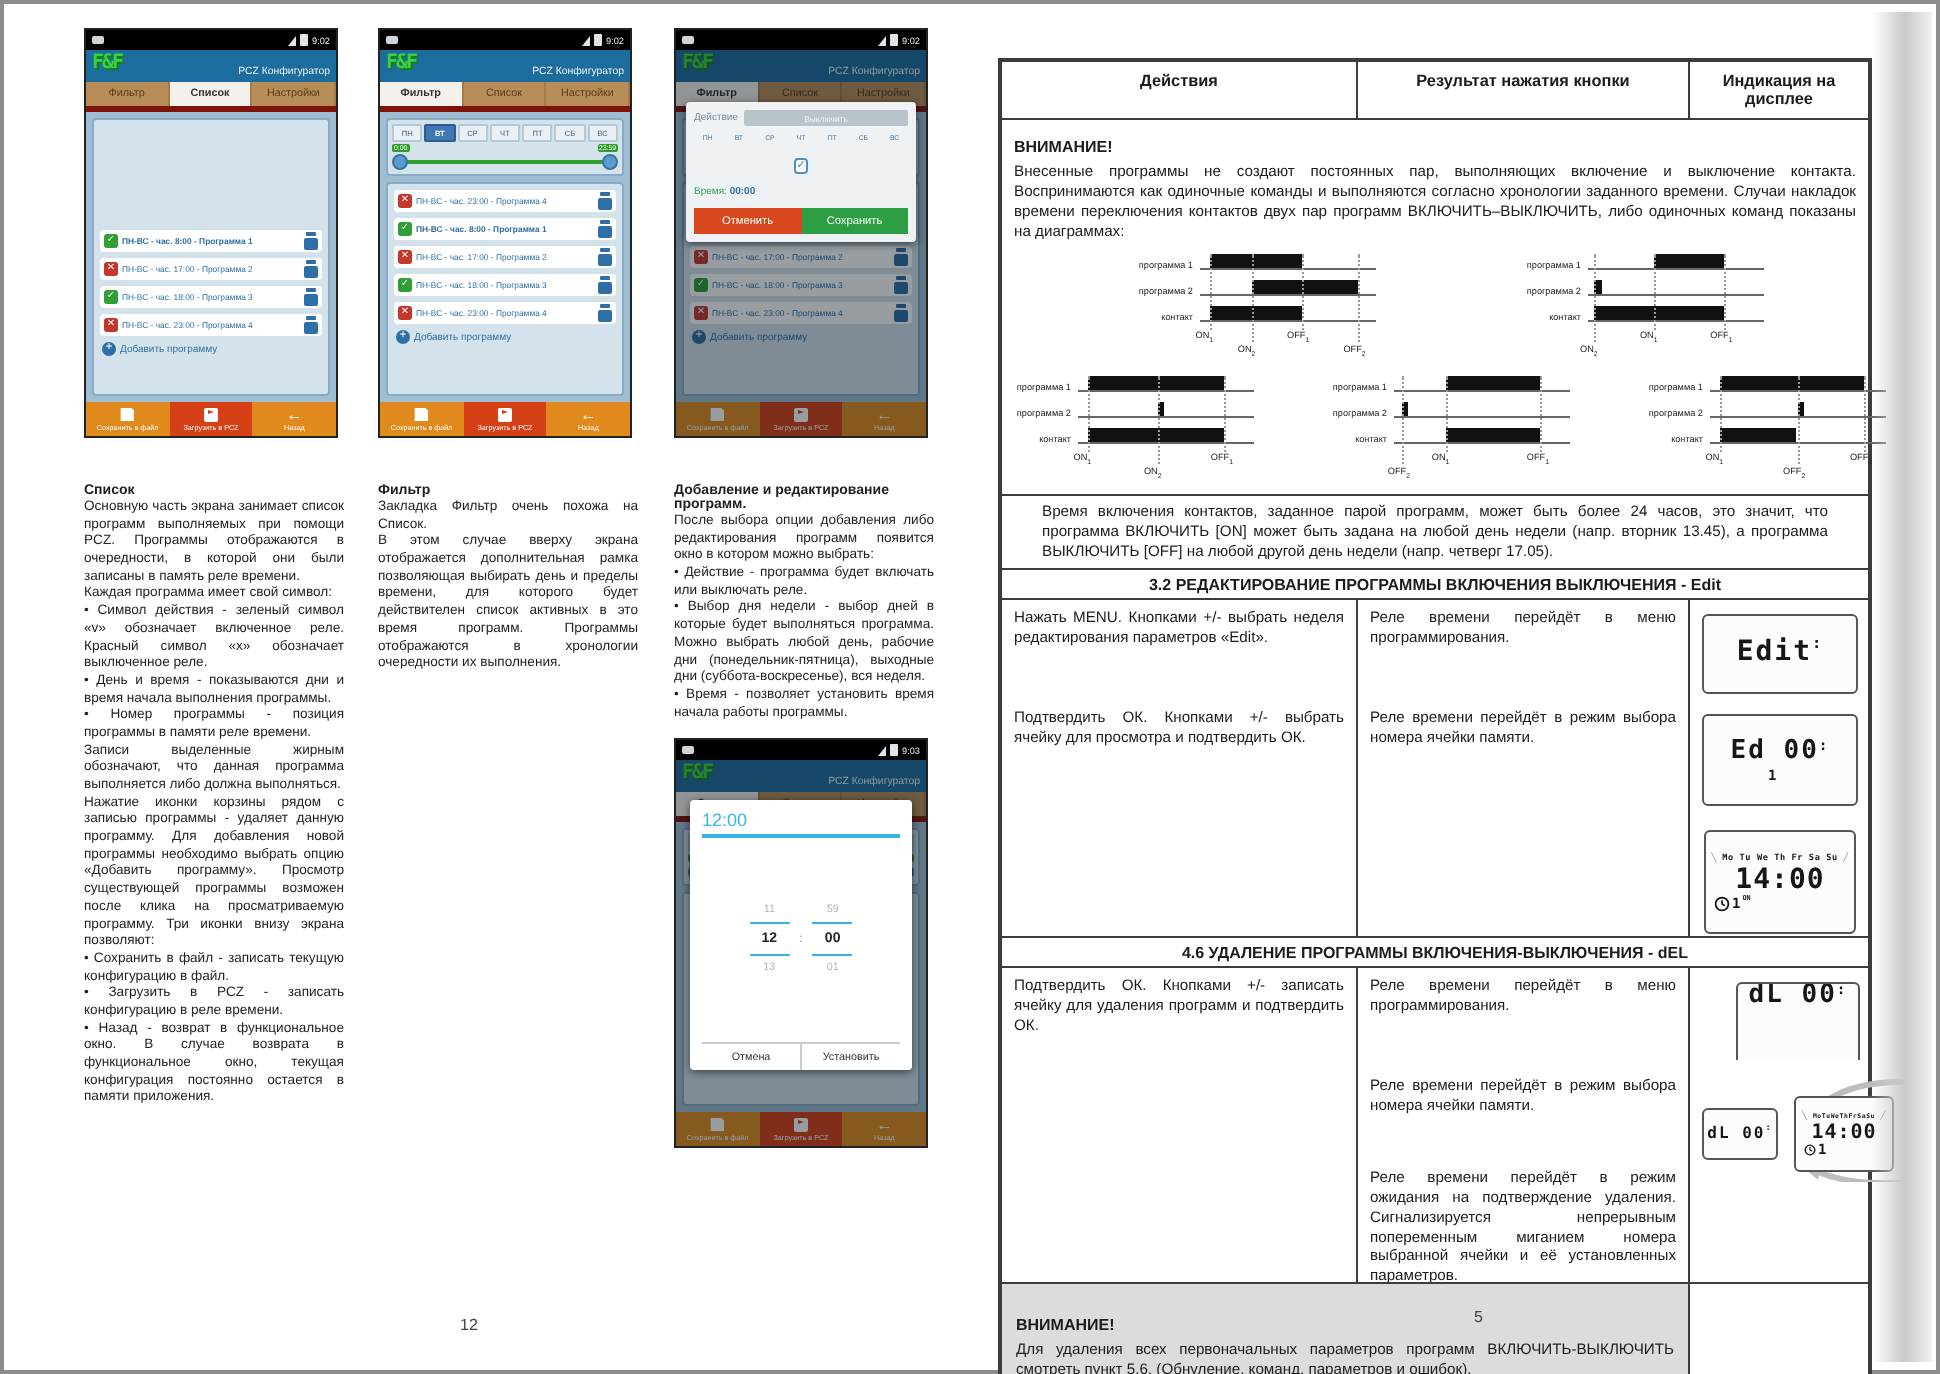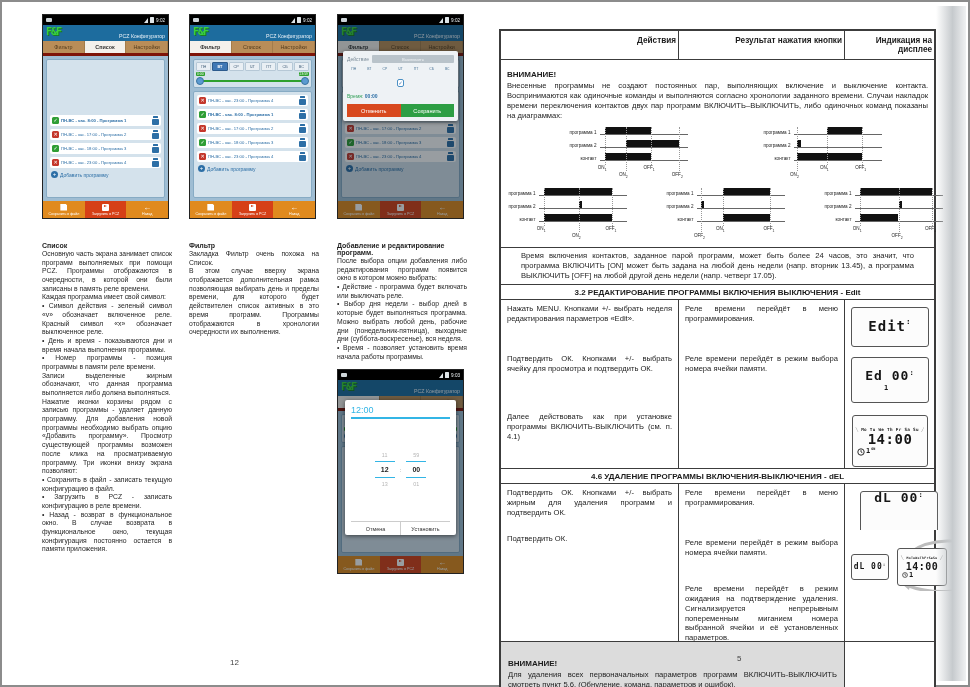--- a/index.html
+++ b/index.html
@@ -89,21 +89,21 @@
   .tdbtn:first-child{border-right:1px solid #ccc}
 
   
   .tcol{position:absolute;width:130px;color:#1f1f1f}
   .tcol h4{margin:0 0 1px;font-size:7px}
   .tcol p{margin:0;font-size:6.8px;line-height:1.28;text-align:justify}
 
   
   .rtable{position:absolute;border:2px solid #3c3c3c;background:#fff;color:#1c1c1c}
   .thead{display:grid;grid-template-columns:178px 166px 1fr;border-bottom:1.5px solid #3c3c3c}
-  .th{padding:5px 2px;text-align:right;font-weight:bold;font-size:8.2px}
+  .th{padding:5px 2px;text-align:center;font-weight:bold;font-size:8.2px}
   .bR{border-right:1.5px solid #3c3c3c}
   .notice{padding:3px 6px 2px}
   .ntitle{font-weight:bold;font-size:8px}
   .nbody{font-size:7.6px;line-height:1.3;text-align:justify}
   .diagrow{display:flex;justify-content:center;margin:3px 0}
   .diagrow.r1{gap:60px}.diagrow.r2{gap:24px}
   .timenote{border-top:1.5px solid #3c3c3c;padding:3px 20px;font-size:7.6px;line-height:1.3;text-align:justify}
   .secttitle{border-top:1.5px solid #3c3c3c;text-align:center;font-weight:bold;font-size:8px;padding:2.5px 0;border-bottom:1.5px solid #3c3c3c}
   .sectbody{display:grid;grid-template-columns:178px 166px 1fr}
   .scell{padding:4px 6px;font-size:7.6px;line-height:1.3;text-align:justify;overflow:hidden}
@@ -686,21 +686,20 @@
         </div>
     </div>
 
     <div class="timenote">Время включения контактов, заданное парой программ, может быть более 24 часов, это значит, что программа ВКЛЮЧИТЬ [ON] может быть задана на любой день недели (напр. вторник 13.45), а программа ВЫКЛЮЧИТЬ [OFF] на любой другой день недели (напр. четверг 17.05).</div>
 
     <div class="secttitle">3.2 РЕДАКТИРОВАНИЕ ПРОГРАММЫ ВКЛЮЧЕНИЯ ВЫКЛЮЧЕНИЯ - Edit</div>
     <div id="sect0" class="sectbody">
         <div class="bR">
           <div class="scell" style="height: 50px;">Нажать MENU. Кнопками +/- выбрать неделя редактирования параметров «Edit».</div>
           <div class="scell" style="height: 58px;">Подтвердить ОК. Кнопками +/- выбрать ячейку для просмотра и подтвердить ОК.</div>
-          <div class="scell" style="height: 60px;">Далее действовать как при установке программы ВКЛЮЧИТЬ-ВЫКЛЮЧИТЬ (см. п. 4.1)</div>
         </div>
         <div class="bR">
           <div class="scell" style="height: 50px;">Реле времени перейдёт в меню программирования.</div>
           <div class="scell" style="height: 58px;">Реле времени перейдёт в режим выбора номера ячейки памяти.</div>
           <div class="scell" style="height: 60px;"></div>
         </div>
         <div>
           <div class="scell dsp" style="height: 50px; align-items: center;">
             <div class="ld" style="width: 78px; height: 40px;">
               <div class="ld-main" style="font-size: 14px;">Edit<span class="suf">:</span></div>
@@ -721,31 +720,30 @@
                   <path d="M5 2.6V5L6.8 6" stroke="#111" stroke-width="1" fill="none"></path>
                 </svg>1<span class="lbsup">ON</span></div>
             </div>
           </div>
         </div>
       </div>
 
     <div class="secttitle">4.6 УДАЛЕНИЕ ПРОГРАММЫ ВКЛЮЧЕНИЯ-ВЫКЛЮЧЕНИЯ - dEL</div>
     <div id="sect1" class="sectbody">
         <div class="bR">
-          <div class="scell" style="height: 46px;">Подтвердить ОК. Кнопками +/- выбрать жирным для удаления программ и подтвердить ОК.</div>
-          <div class="scell" style="height: 61px;">Подтвердить ОК.</div>
+          <div class="scell" style="height: 46px;">Подтвердить ОК. Кнопками +/- записать ячейку для удаления программ и подтвердить ОК.</div>
         </div>
         <div class="bR">
           <div class="scell" style="height: 50px;">Реле времени перейдёт в меню программирования.</div>
           <div class="scell" style="height: 46px;">Реле времени перейдёт в режим выбора номера ячейки памяти.</div>
           <div class="scell" style="height: 61px;">Реле времени перейдёт в режим ожидания на подтверждение удаления. Сигнализируется непрерывным попеременным миганием номера выбранной ячейки и её установленных параметров.</div>
         </div>
         <div>
           <div class="scell dsp" style="height: 46px;">
-            <div class="ld" style="width: 78px; height: 46px; gap: 24px;">
+            <div class="ld" style="width: 62px; height: 46px; gap: 24px;">
               <div class="ld-main" style="font-size: 13px;">dL 00<span class="suf">:</span></div>
               <div class="ld-sub" style="margin-left: 32px;">1</div>
             </div>
           </div>
           <div class="scell dsp" style="height: 61px;">
             <div class="lcy">
               <svg width="96" height="60" style="position: absolute;">
                 <path d="M12 16 C30 2 66 2 86 12" stroke="#bdbdbd" stroke-width="3" fill="none"></path>
                 <polygon points="86,7 93,13 84,17" fill="#bdbdbd"></polygon>
                 <path d="M84 46 C66 58 30 58 10 50" stroke="#bdbdbd" stroke-width="3" fill="none"></path>

